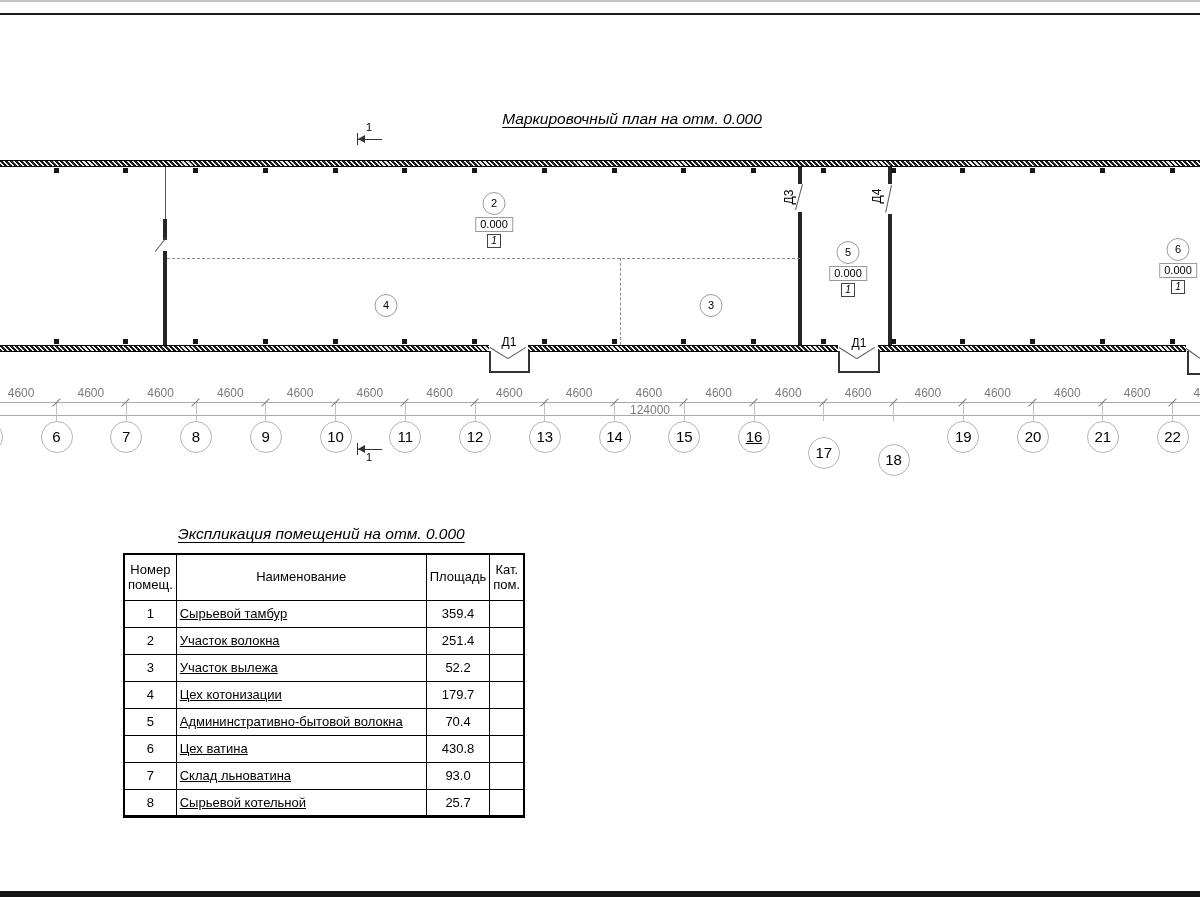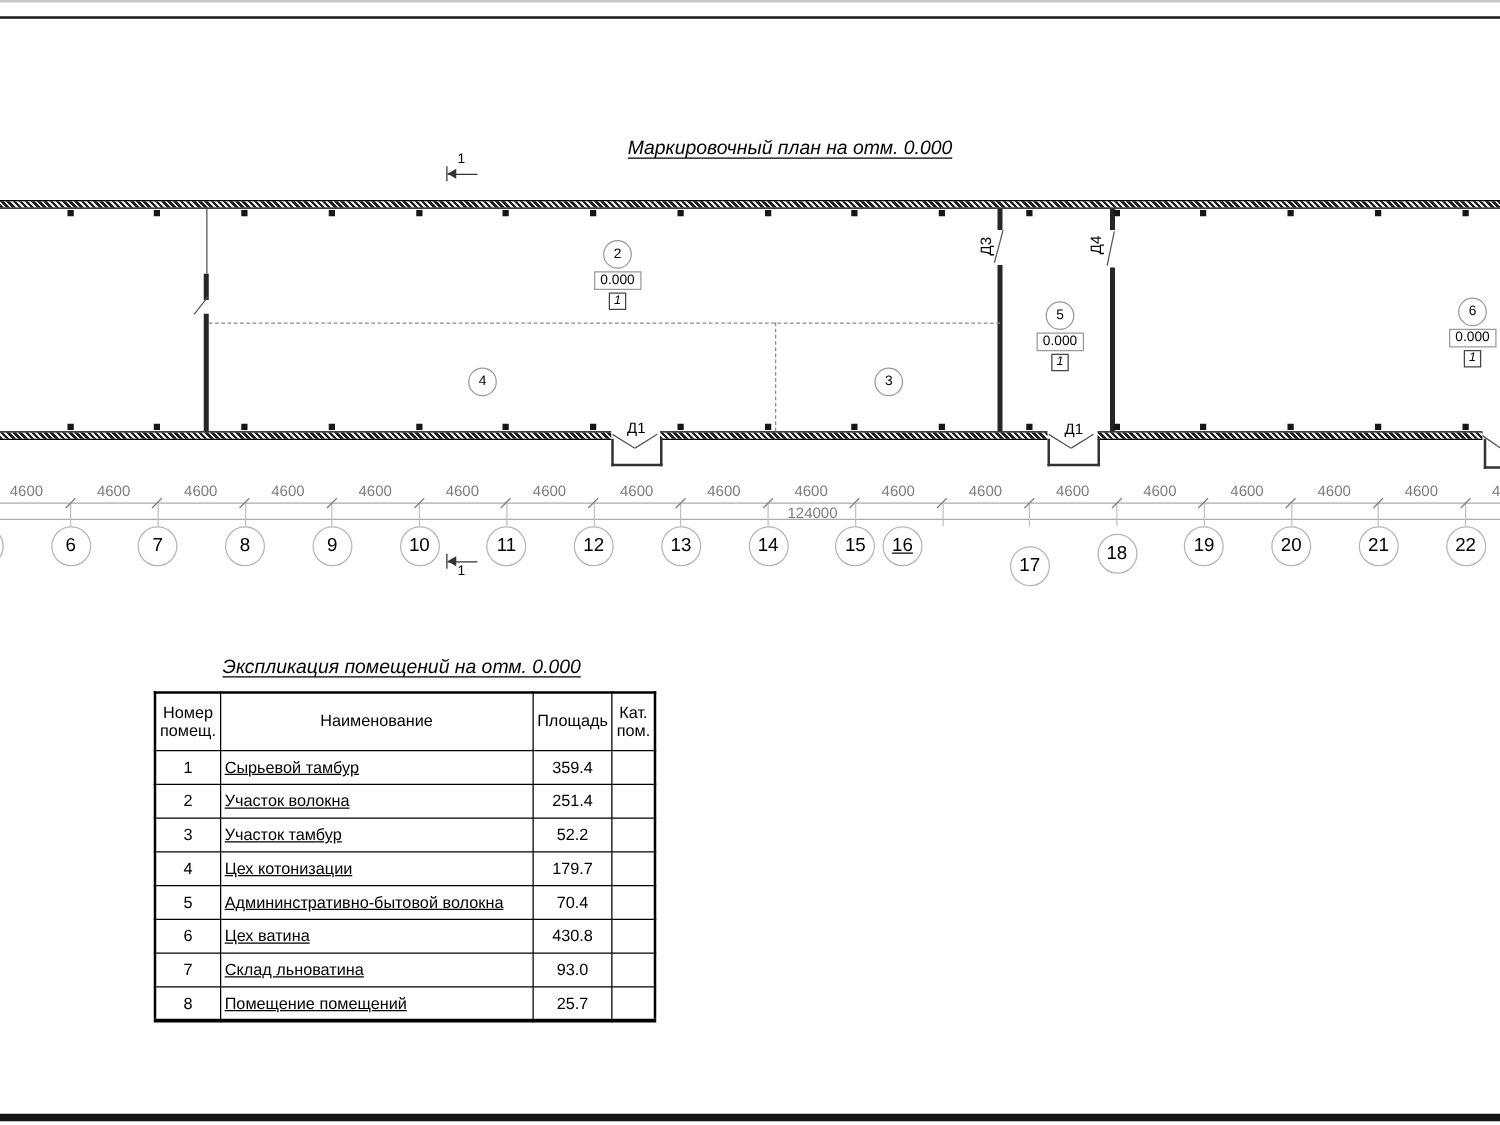--- a/index.html
+++ b/index.html
@@ -176,33 +176,33 @@
     <div class="abs ext" style="left: 683.75px; top: 403px;"></div>
     <div class="abs tick" style="left: 678.25px; top: 402px;"></div>
     <div class="abs colm" style="left: 681.25px; top: 168px;"></div>
     <div class="abs colm" style="left: 681.25px; top: 339px;"></div>
     <div class="abs axis" style="left: 668.25px; top: 421px;">15</div>
     <div class="abs dimlbl" style="left: 718.625px; top: 386px;">4600</div>
     <div class="abs ext" style="left: 753.5px; top: 403px;"></div>
     <div class="abs tick" style="left: 748px; top: 402px;"></div>
     <div class="abs colm" style="left: 751px; top: 168px;"></div>
     <div class="abs colm" style="left: 751px; top: 339px;"></div>
-    <div class="abs axis" style="left: 706px; top: 421px; text-decoration: underline;">16</div>
+    <div class="abs axis" style="left: 738px; top: 421px; text-decoration: underline;">16</div>
     <div class="abs dimlbl" style="left: 788.375px; top: 386px;">4600</div>
     <div class="abs ext" style="left: 823.25px; top: 403px;"></div>
     <div class="abs tick" style="left: 817.75px; top: 402px;"></div>
     <div class="abs colm" style="left: 820.75px; top: 168px;"></div>
     <div class="abs colm" style="left: 820.75px; top: 339px;"></div>
     <div class="abs axis" style="left: 807.75px; top: 421px; margin-top: 16px;">17</div>
     <div class="abs dimlbl" style="left: 858.125px; top: 386px;">4600</div>
     <div class="abs ext" style="left: 893px; top: 403px;"></div>
     <div class="abs tick" style="left: 887.5px; top: 402px;"></div>
     <div class="abs colm" style="left: 890.5px; top: 168px;"></div>
     <div class="abs colm" style="left: 890.5px; top: 339px;"></div>
-    <div class="abs axis" style="left: 877.5px; top: 427px;">18</div>
+    <div class="abs axis" style="left: 877.5px; top: 444px;">18</div>
     <div class="abs dimlbl" style="left: 927.875px; top: 386px;">4600</div>
     <div class="abs ext" style="left: 962.75px; top: 403px;"></div>
     <div class="abs tick" style="left: 957.25px; top: 402px;"></div>
     <div class="abs colm" style="left: 960.25px; top: 168px;"></div>
     <div class="abs colm" style="left: 960.25px; top: 339px;"></div>
     <div class="abs axis" style="left: 947.25px; top: 421px;">19</div>
     <div class="abs dimlbl" style="left: 997.625px; top: 386px;">4600</div>
     <div class="abs ext" style="left: 1032.5px; top: 403px;"></div>
     <div class="abs tick" style="left: 1027px; top: 402px;"></div>
     <div class="abs colm" style="left: 1030px; top: 168px;"></div>
@@ -263,21 +263,21 @@
         <td class="cell-cat"></td>
       </tr>
       <tr>
         <td class="cell-num">2</td>
         <td class="cell-name">Участок волокна</td>
         <td class="cell-area">251.4</td>
         <td class="cell-cat"></td>
       </tr>
       <tr>
         <td class="cell-num">3</td>
-        <td class="cell-name">Участок тамбур</td>
+        <td class="cell-name">Участок вылежа</td>
         <td class="cell-area">52.2</td>
         <td class="cell-cat"></td>
       </tr>
       <tr>
         <td class="cell-num">4</td>
         <td class="cell-name">Цех котонизации</td>
         <td class="cell-area">179.7</td>
         <td class="cell-cat"></td>
       </tr>
       <tr>
@@ -293,18 +293,18 @@
         <td class="cell-cat"></td>
       </tr>
       <tr>
         <td class="cell-num">7</td>
         <td class="cell-name">Склад льноватина</td>
         <td class="cell-area">93.0</td>
         <td class="cell-cat"></td>
       </tr>
       <tr>
         <td class="cell-num">8</td>
-        <td class="cell-name">Помещение помещений</td>
+        <td class="cell-name">Сырьевой котельной</td>
         <td class="cell-area">25.7</td>
         <td class="cell-cat"></td>
       </tr>
   </tbody>
 </table>
 
 </body></html>

